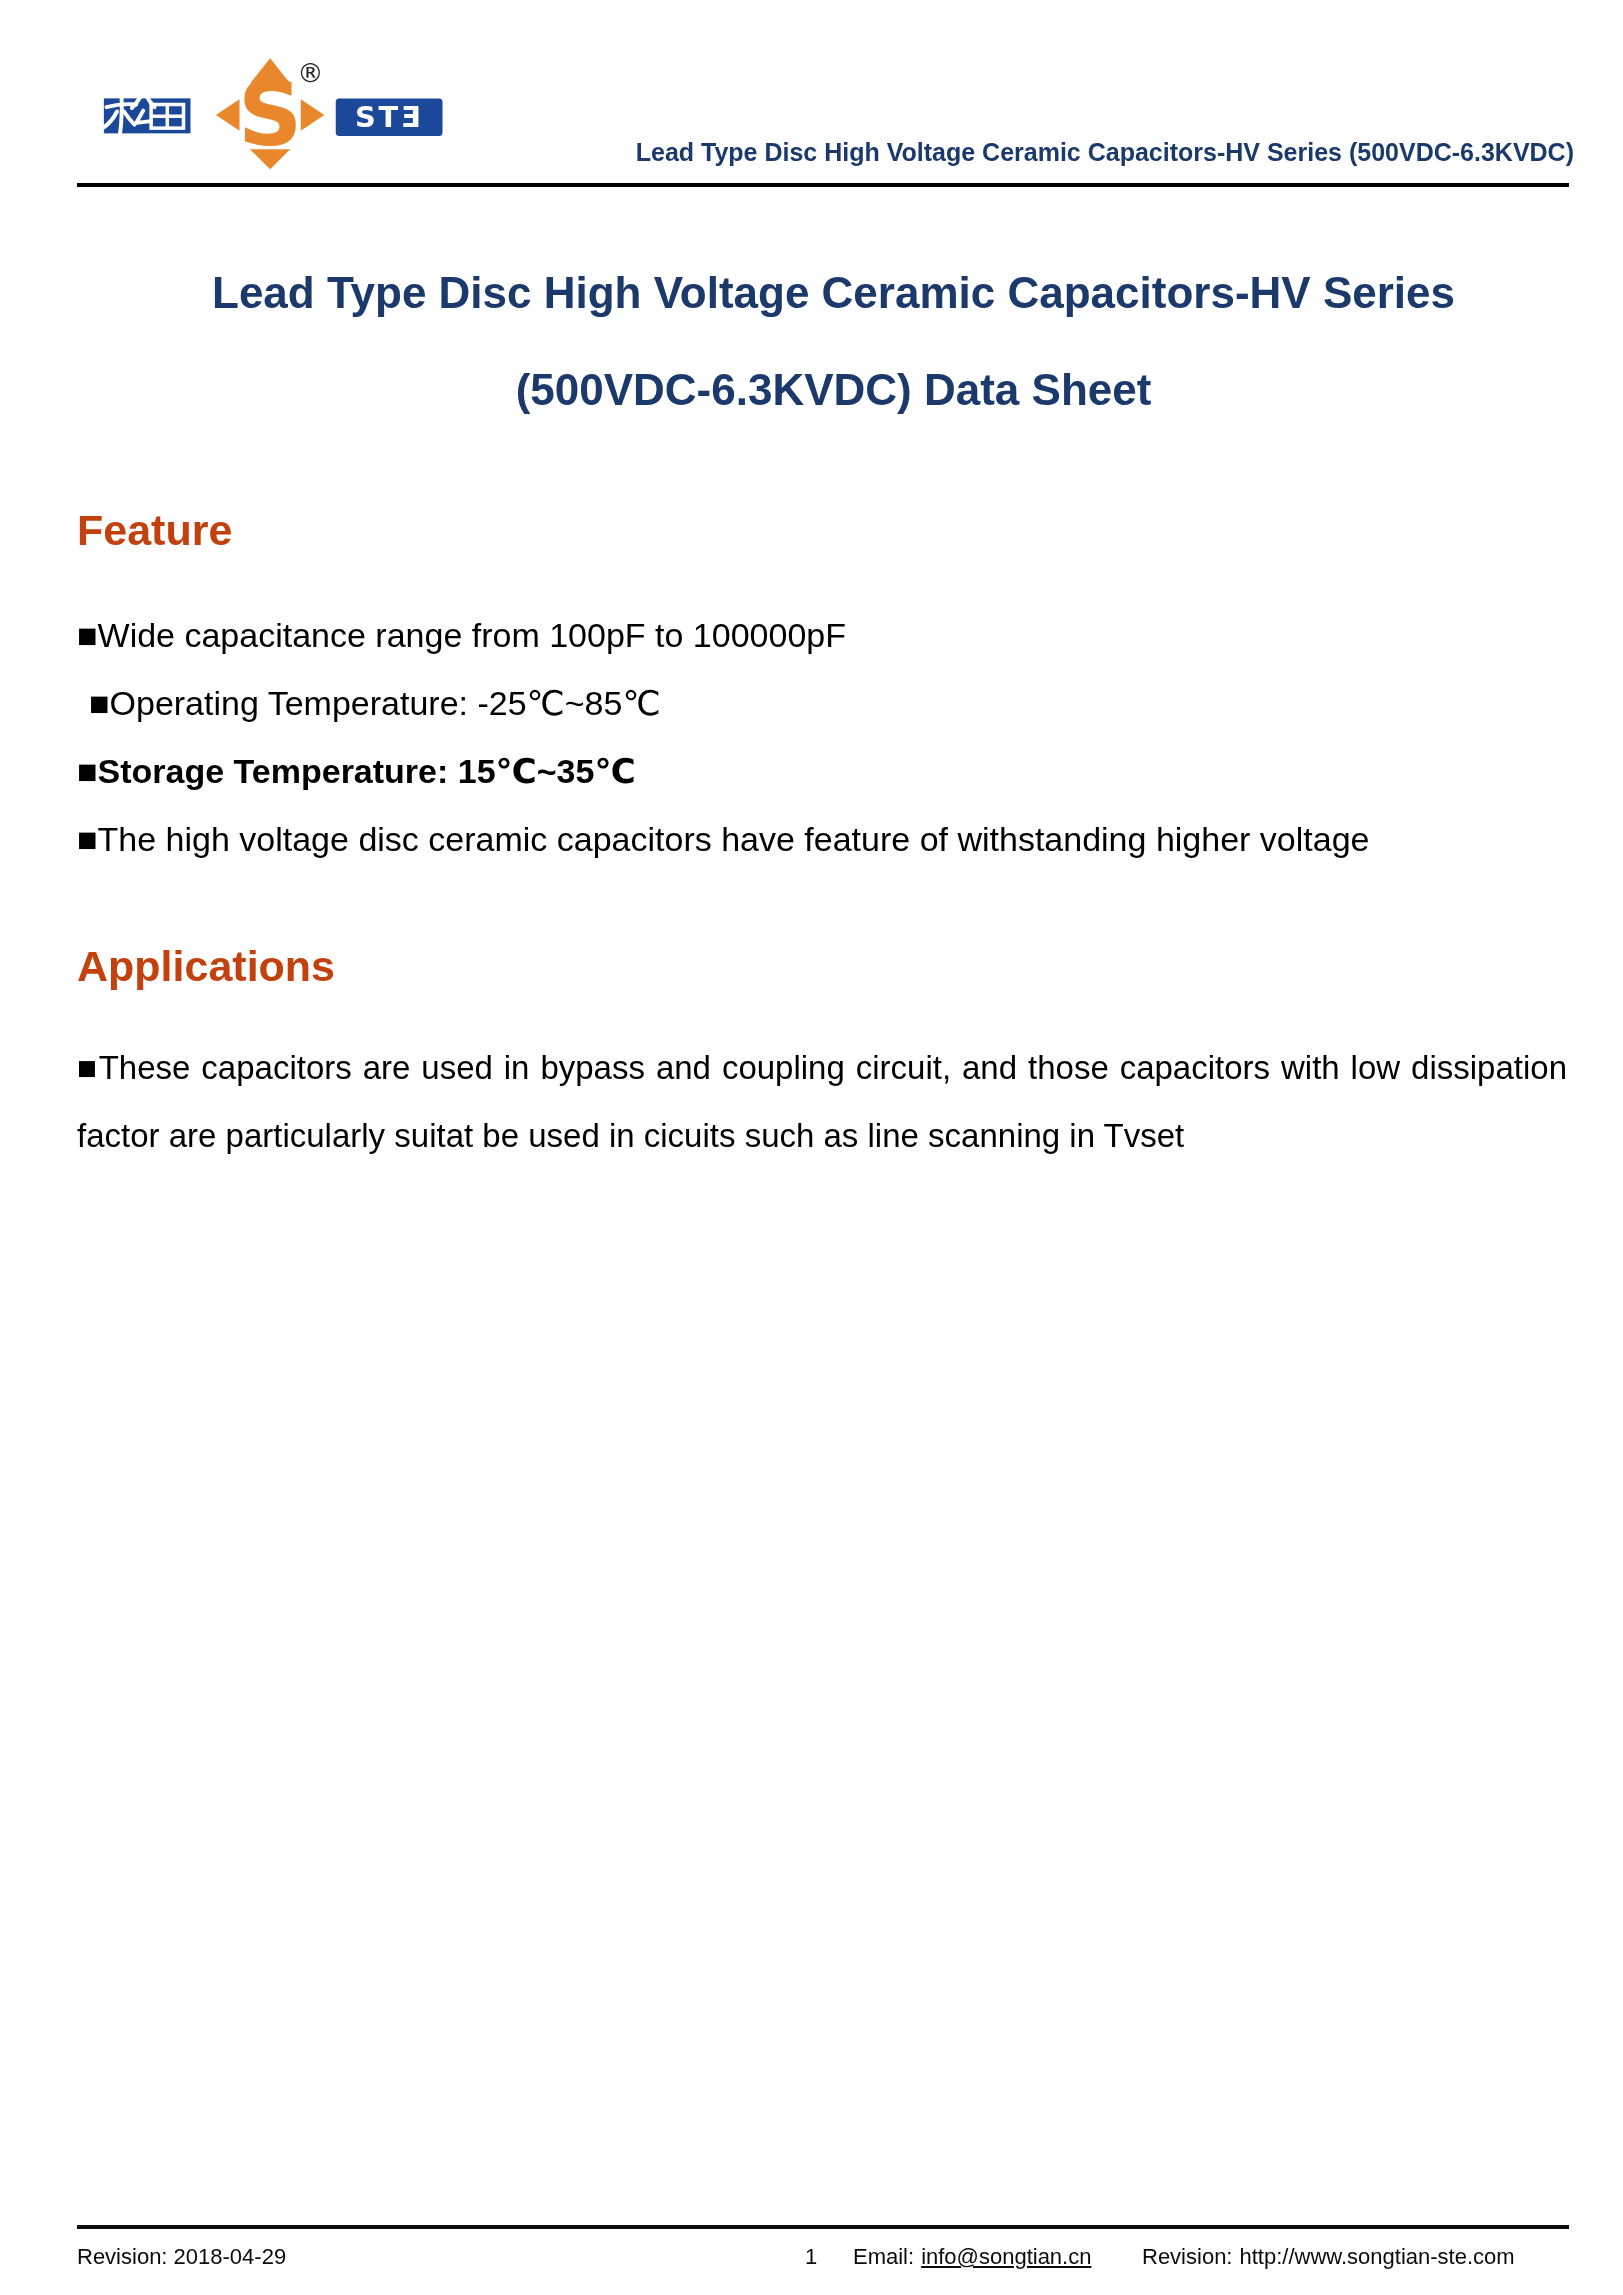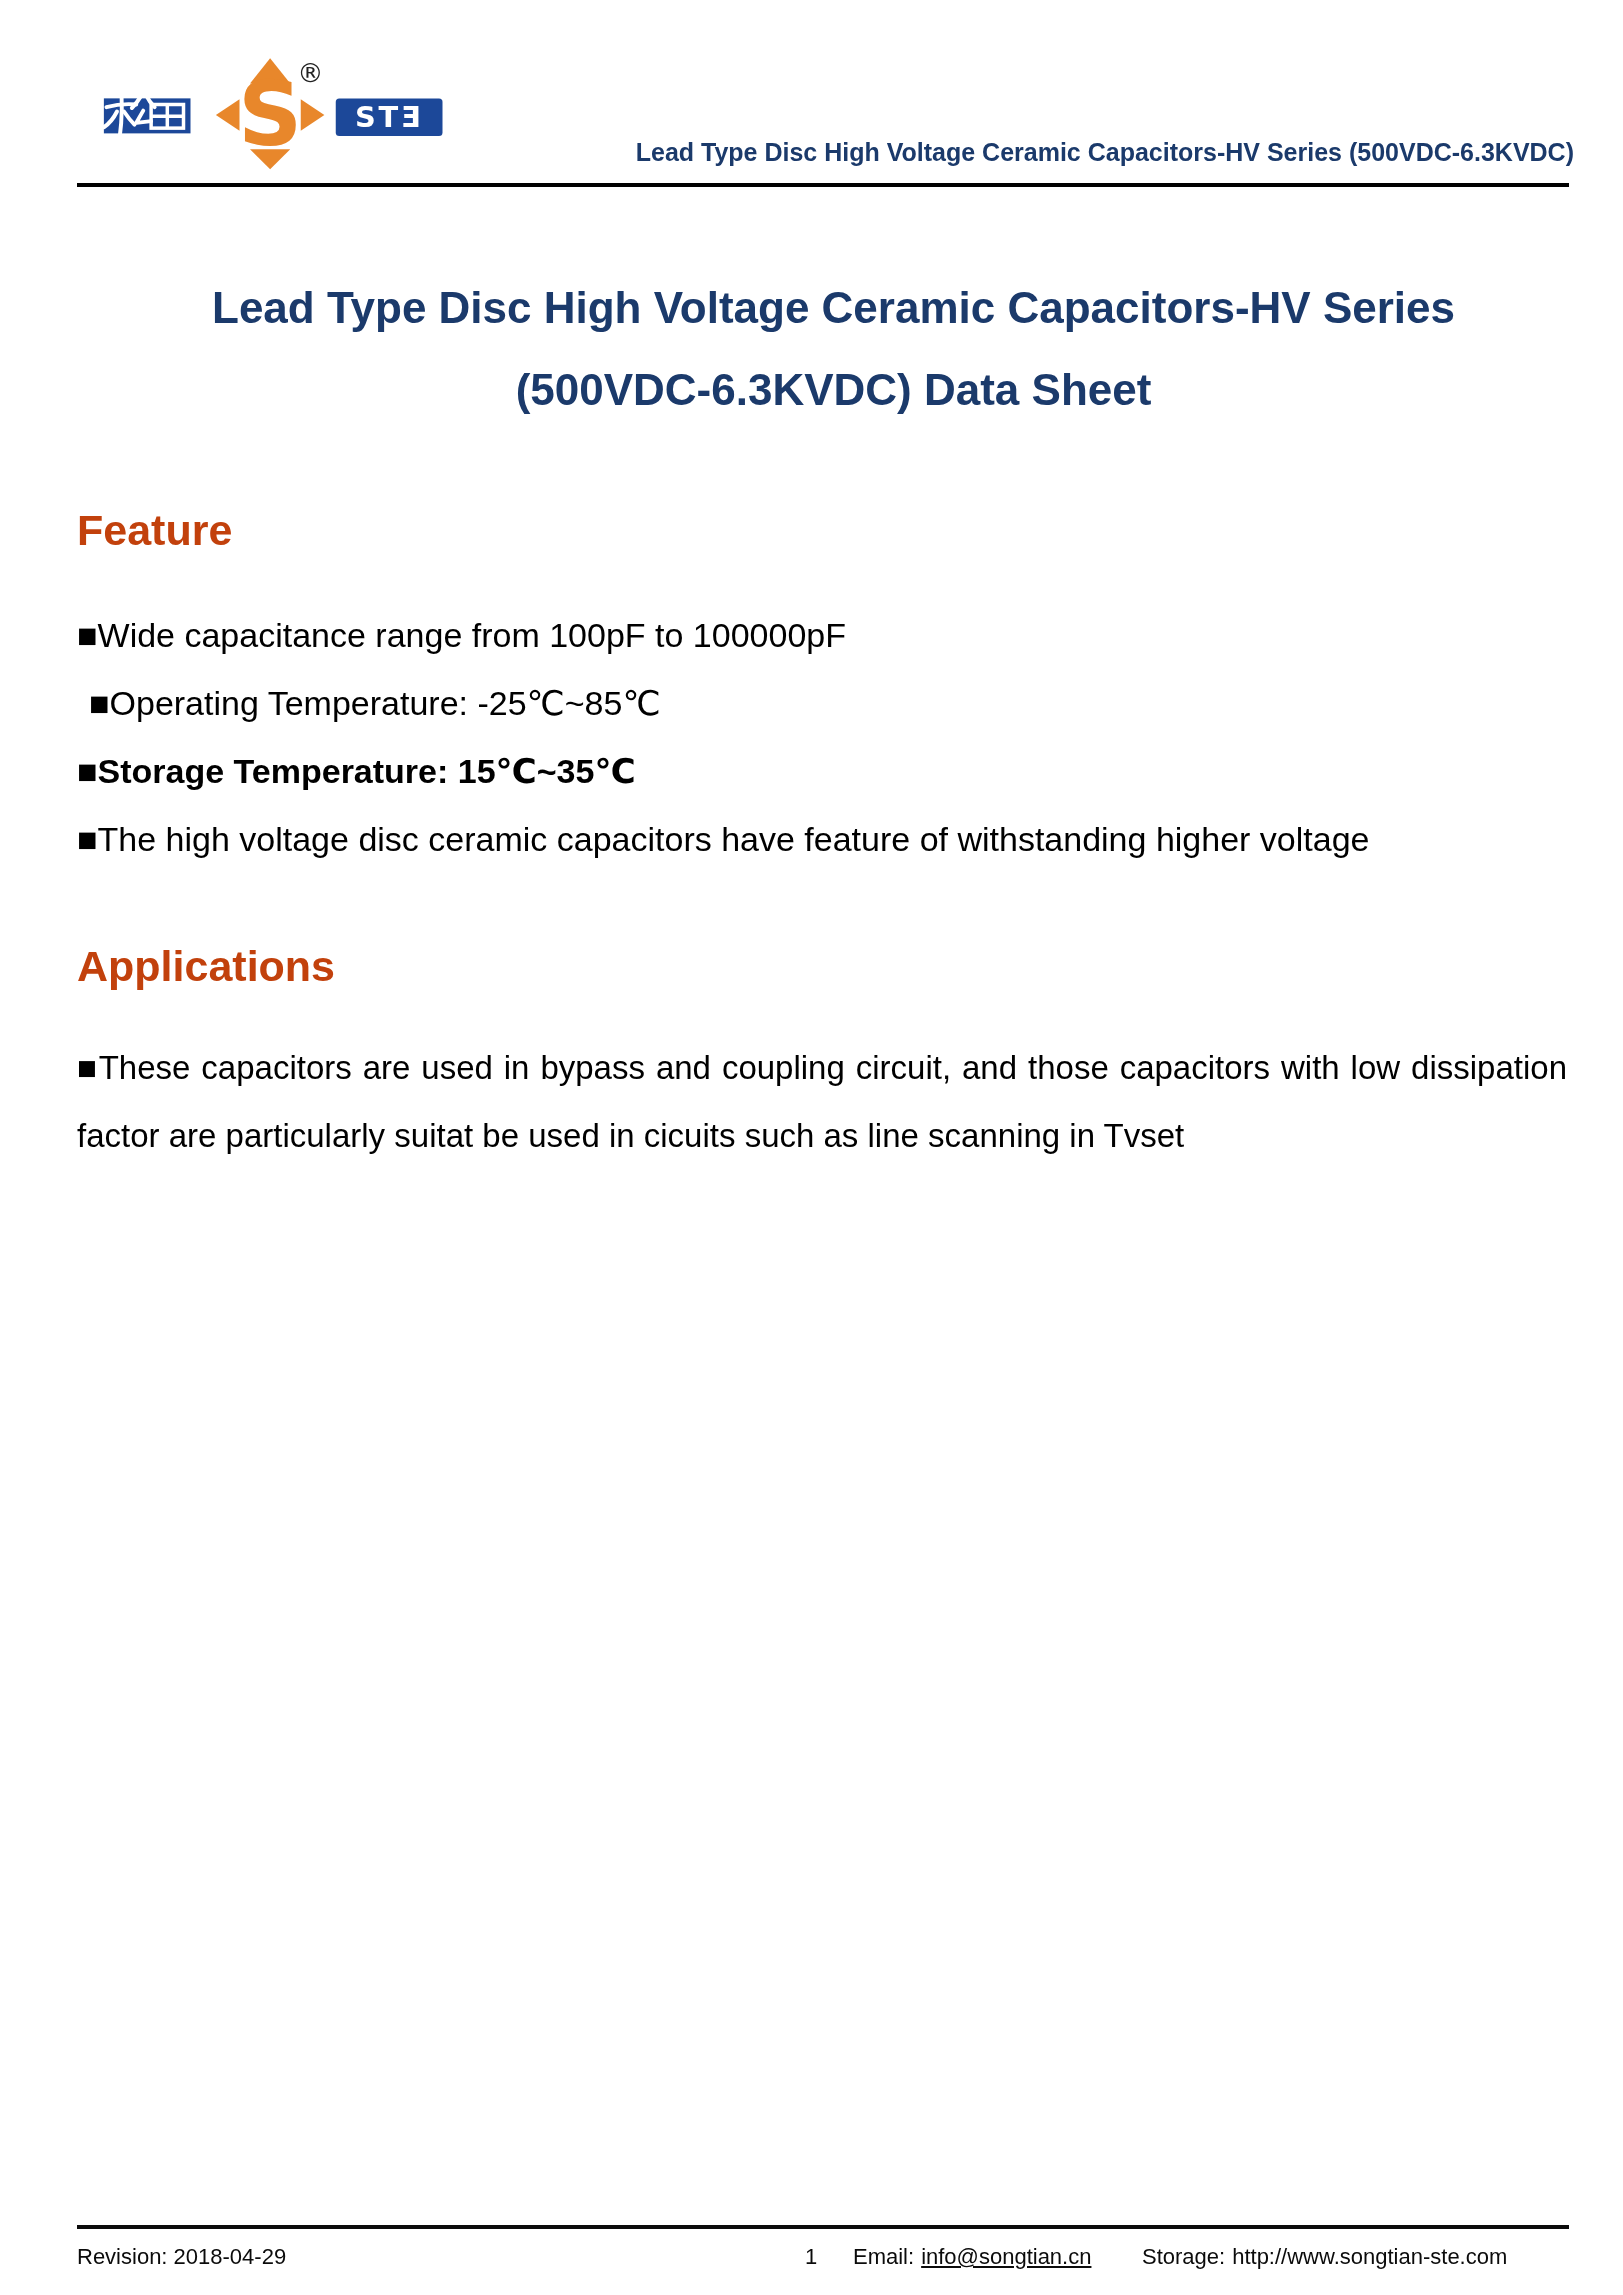--- a/index.html
+++ b/index.html
@@ -18,21 +18,21 @@
   .header-title{
     top:138px;left:351px;width:1223px;
     text-align:right;
     font-size:25px;font-weight:bold;color:#1b3a6b;
     line-height:28px;white-space:nowrap;
   }
   .header-rule{left:77px;top:183px;width:1492px;height:4.4px;background:#000;}
   
   .doc-title{left:83px;width:1501px;text-align:center;
     font-size:44px;font-weight:bold;color:#1b3a6b;line-height:49px;white-space:nowrap;}
-  .doc-title.l1{top:283px;}
+  .doc-title.l1{top:268px;}
   .doc-title.l2{top:365px;}
   
   .sec-heading{left:77px;font-size:43px;font-weight:bold;color:#c2410c;line-height:46px;}
   .sec-heading.feature{top:507px;}
   .sec-heading.applications{top:943px;}
   
   .bullet{left:77px;font-size:34px;line-height:42px;color:#000;white-space:nowrap;}
   .b0{top:614px;}
   .b1{top:682px;margin-left:12px;}
   .b2{top:750px;font-weight:bold;}
@@ -109,17 +109,17 @@
   <div class="abs app-line l2">factor are particularly suitat be used in cicuits such as line scanning in Tvset</div>
   <div class="abs app-line l1">■These capacitors are used in bypass and coupling circuit, and those capacitors with low dissipation</div>
 
   <div class="abs footer-rule"></div>
   <div class="abs footer-text f-revision">Revision: 2018-04-29</div>
   <div class="abs footer-text f-page">1</div>
   <div class="abs footer-text f-email">
     <span class="f-label">Email:</span><a class="f-link" href="#">info@songtian.cn</a>
   </div>
   <div class="abs footer-text f-website">
-    <span class="f-label">Storage:</span><span>http://www.songtian-ste.com</span>
+    <span class="f-label">Revision:</span><span>http://www.songtian-ste.com</span>
   </div>
 
 </div>
 
 
 </body></html>

